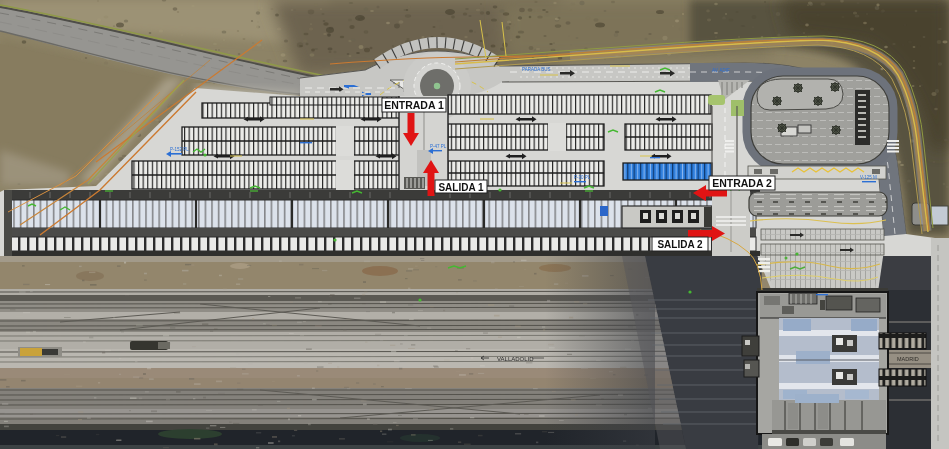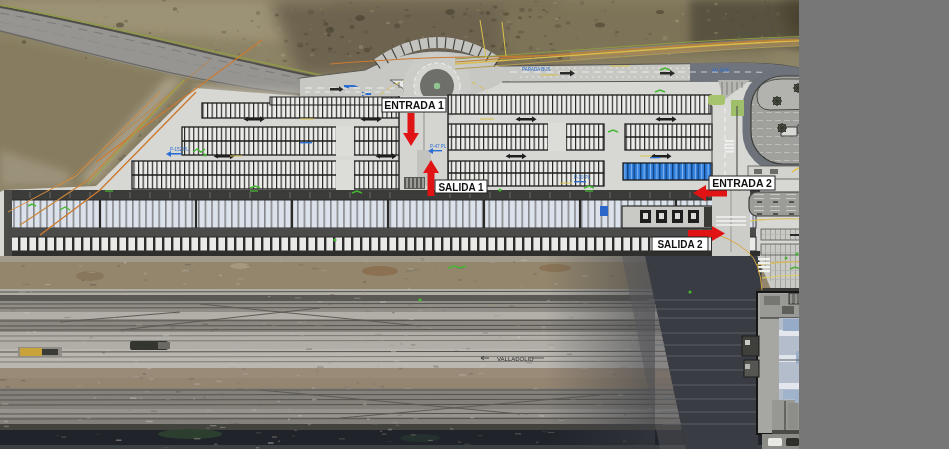--- a/index.html
+++ b/index.html
@@ -1,16 +1,16 @@
 <!DOCTYPE html>
 <html><head>
 <meta charset="utf-8">
 <style>
   html,body{margin:0;padding:0;background:#777;}
-  #wrap{width:799px;height:449px;overflow:hidden;position:relative;font-family:"Liberation Sans", sans-serif;}
+  #wrap{width:949px;height:449px;overflow:hidden;position:relative;font-family:"Liberation Sans", sans-serif;}
 </style>
 </head>
 <body>
 <div id="wrap">
 <svg width="949" height="449" viewBox="0 0 949 449">
 <defs>
   <filter id="grain" x="-5%" y="-5%" width="110%" height="110%">
     <feTurbulence type="fractalNoise" baseFrequency="0.5" numOctaves="2" seed="7"></feTurbulence>
     <feColorMatrix type="matrix" values="0 0 0 0 0.35  0 0 0 0 0.33  0 0 0 0 0.26  0 0 0 0.45 0"></feColorMatrix>
     <feComposite operator="in" in2="SourceGraphic"></feComposite>

